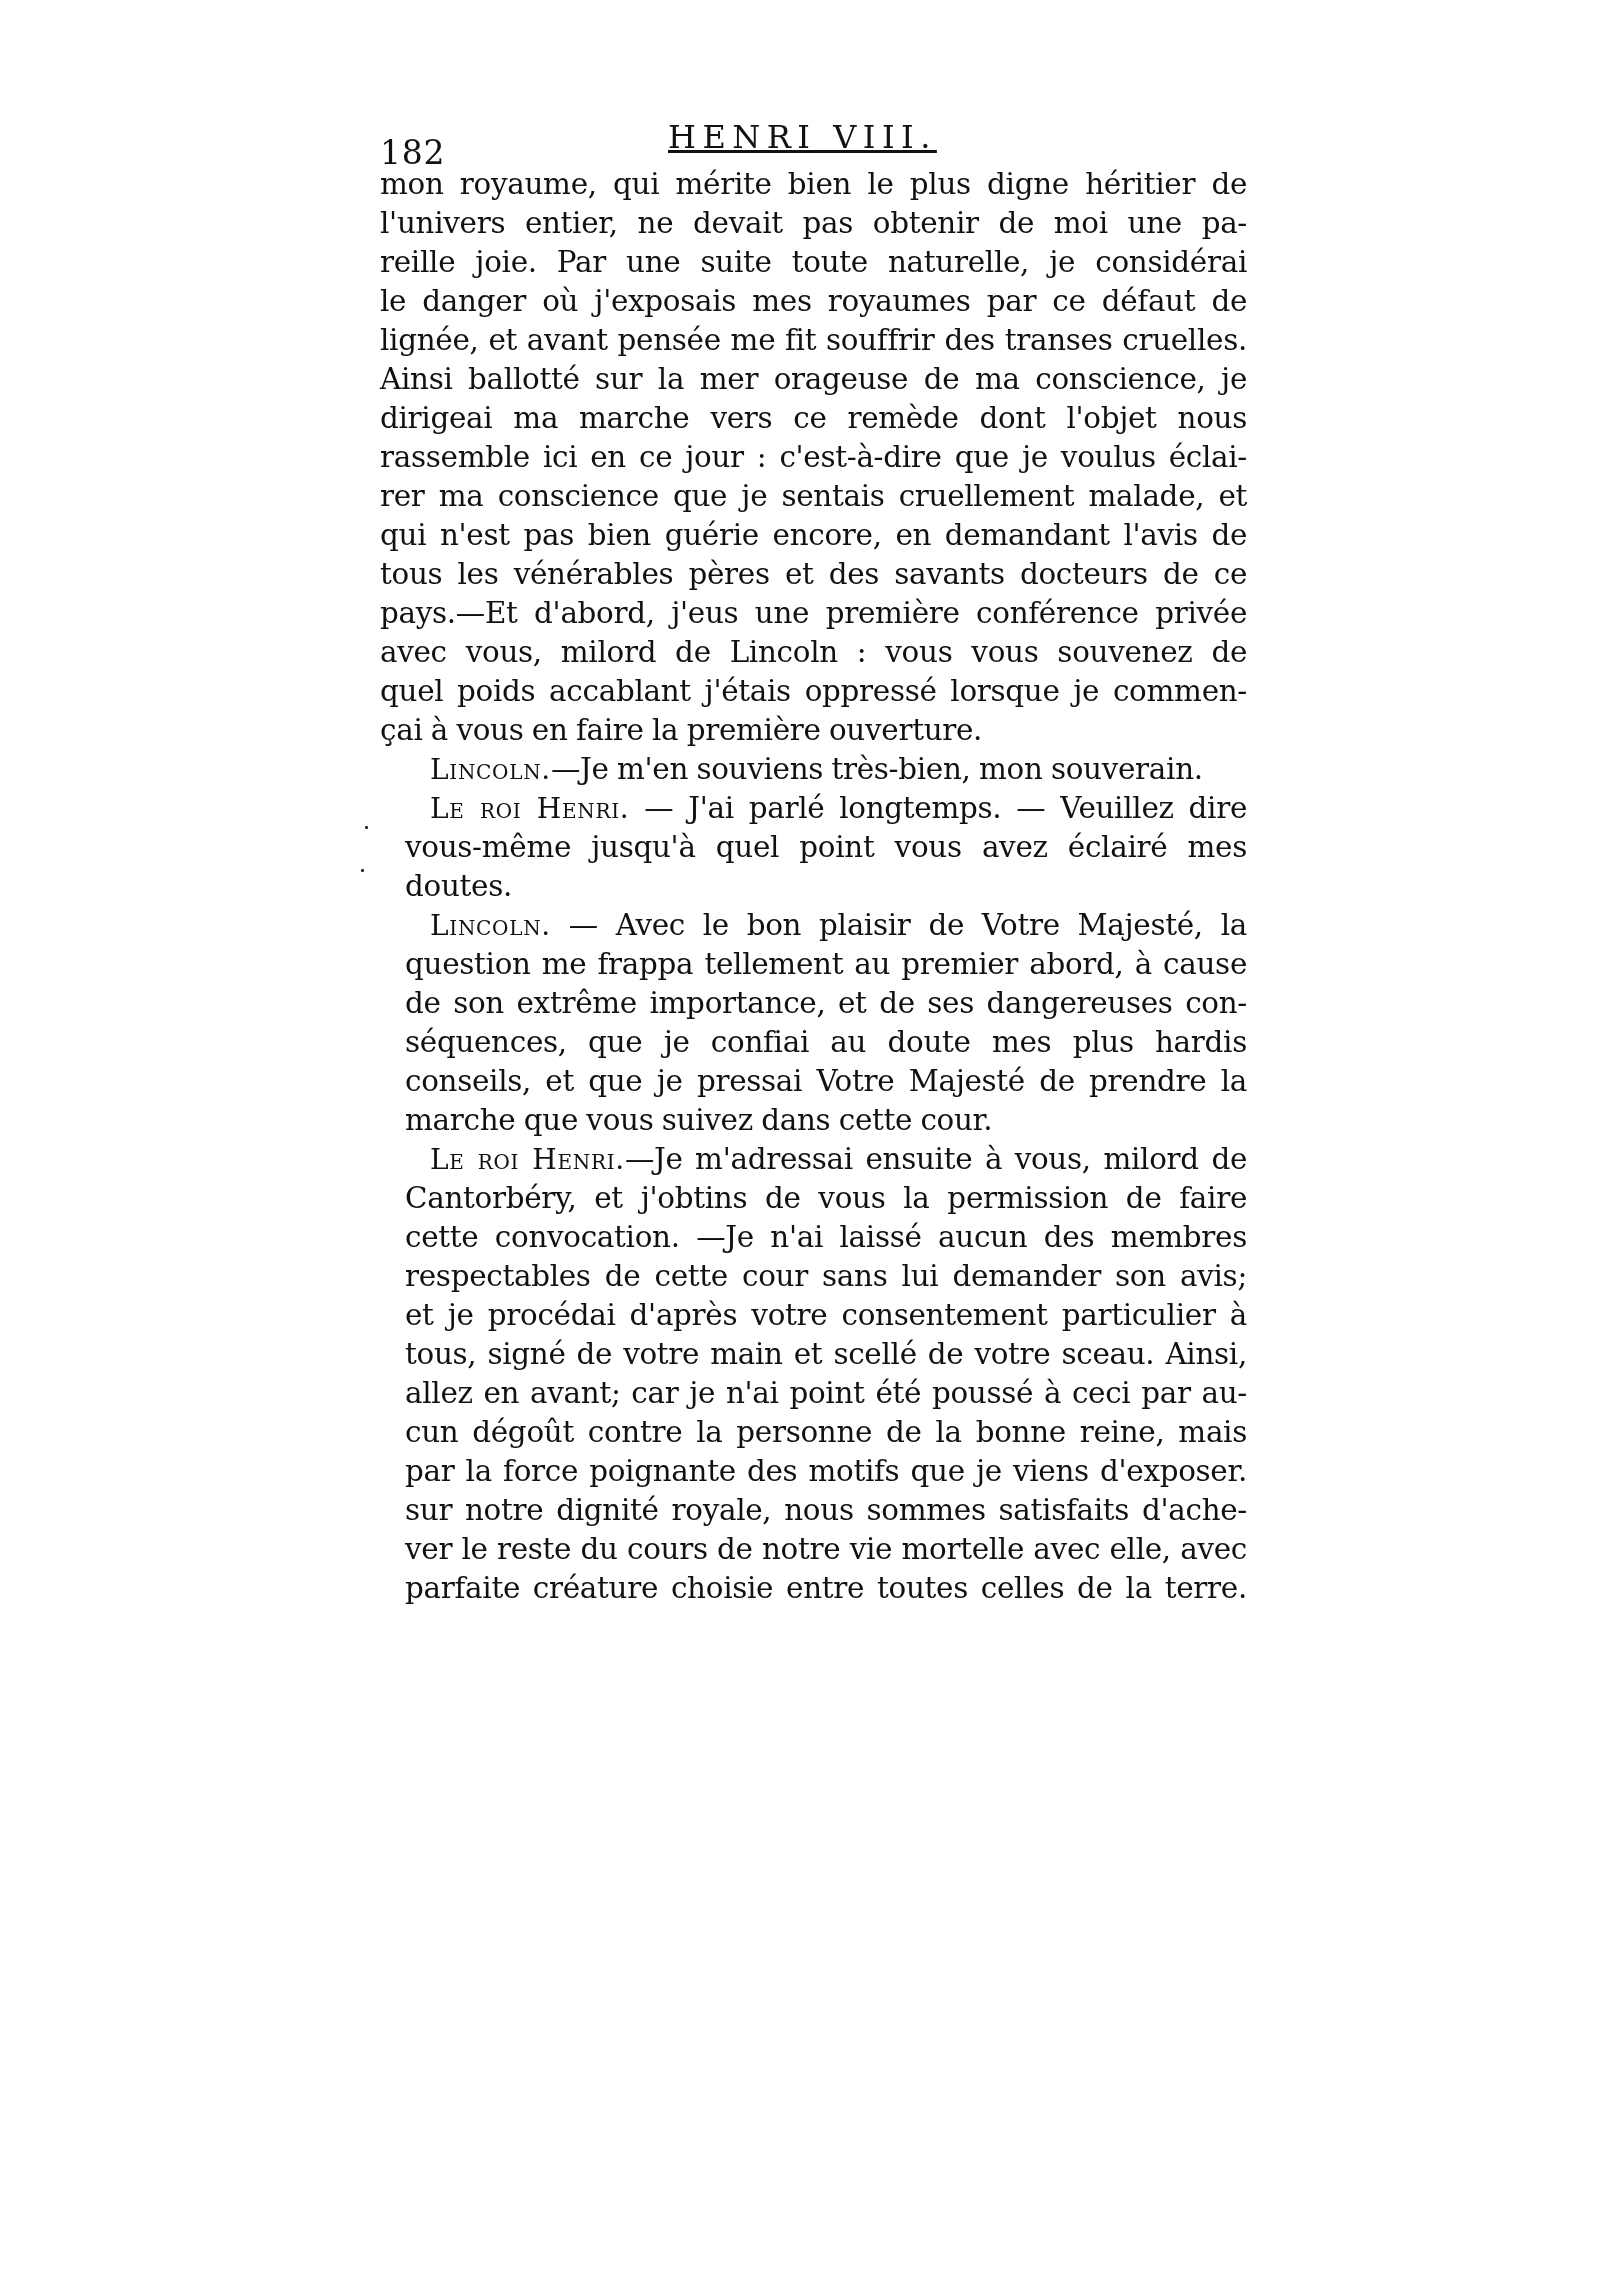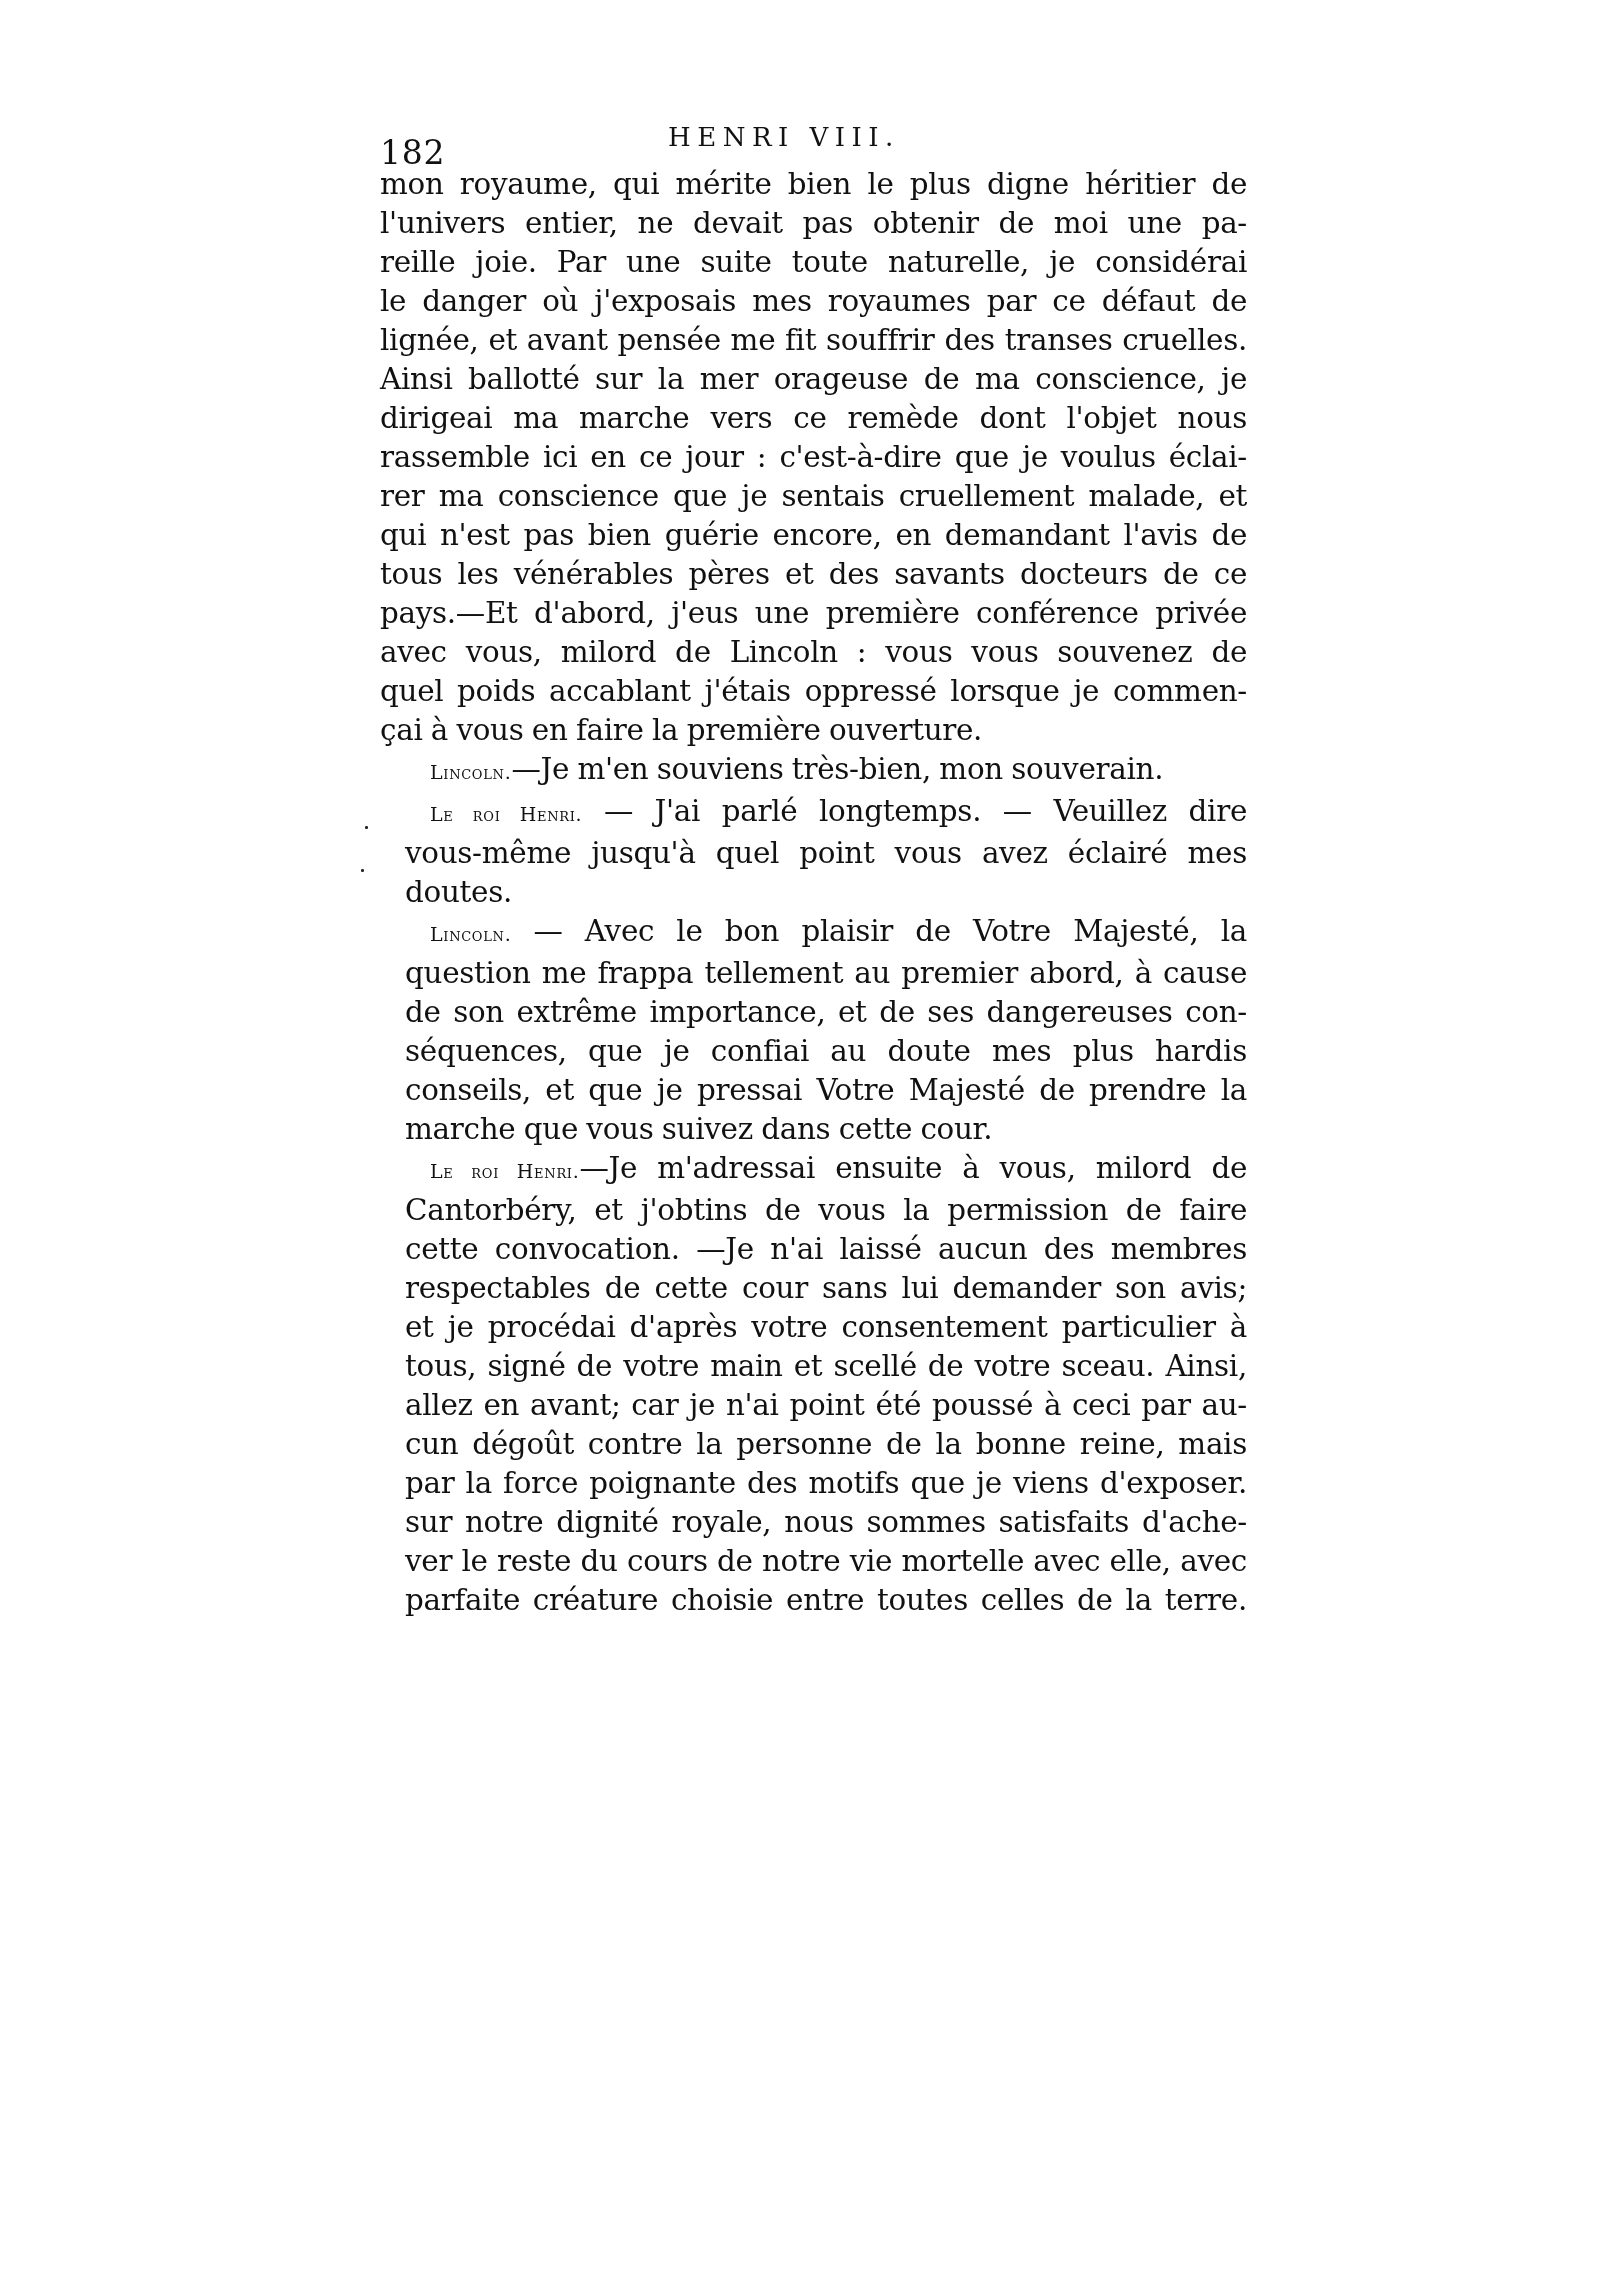--- a/index.html
+++ b/index.html
@@ -32,21 +32,22 @@
       left: 0;
       top: 16px;
       letter-spacing: 0.7px;
       text-align: center;
     }
     .running-title {
       position: absolute;
       left: 288px;
       top: 0;
       letter-spacing: 6.5px;
-      font-size: 26px;
+      font-size: 32px;
+      text-decoration: underline;
     }
     .text-block {
       margin-top: 2px;
       font-size: 29.4px;
       line-height: 39px;
       text-align: justify;
       text-align-last: left;
       letter-spacing: -0.3px;
       word-spacing: -0.7px;
     }
@@ -62,21 +63,21 @@
       text-align: justify;
       text-align-last: justify;
       white-space: nowrap;
       overflow: visible;
     }
     .line.last {
       text-align-last: left;
     }
     .speaker {
       font-variant: small-caps;
-      font-size: 19px;
+      font-size: 28px;
       letter-spacing: 0.7px;
     }
     .stray-mark {
       position: absolute;
       width: 2.6px;
       height: 2.6px;
       background: #222;
       border-radius: 1.3px;
     }
   </style>

